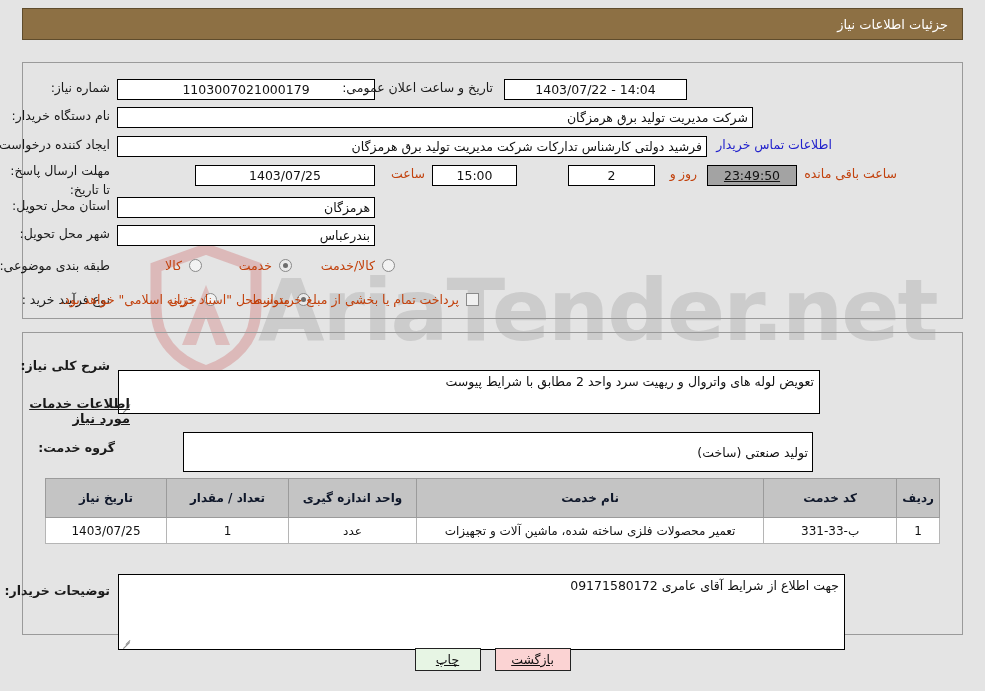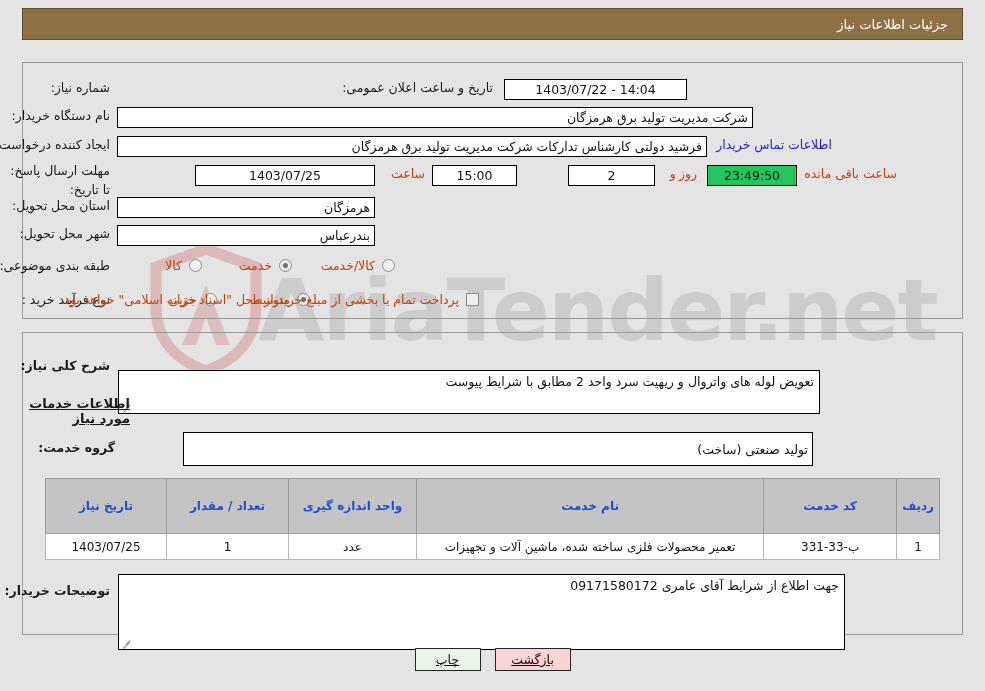--- a/index.html
+++ b/index.html
@@ -98,21 +98,21 @@
     height: 21px;
     font-size: 12.5px;
     color: #111;
     display: flex;
     align-items: center;
     padding: 0 4px;
     overflow: hidden;
   }
   .fbox.center { justify-content: center; }
   .fbox.right  { justify-content: flex-start; }
-  .fbox.yellow { background: #22c55e; }
+  .fbox.yellow { background: #a3a3a3; text-decoration: underline; }
   .linkish {
     color: #2222cc;
     font-size: 12.5px;
     cursor: pointer;
     white-space: nowrap;
   }
   .plain {
     font-size: 12.5px;
     color: #c2410c;
     white-space: nowrap;
@@ -190,25 +190,25 @@
     z-index: 12;
   }
   table.items {
     width: 100%;
     border-collapse: collapse;
     font-size: 12px;
     background: #ffffff;
   }
   table.items th {
     background: #c4c4c4;
-    color: #1d4ed8;
+    color: #0f172a;
     font-weight: bold;
     border: 1px solid #9b9b9b;
     height: 26px;
-    padding: 20px 5px;
+    padding: 12px 5px;
     text-align: center;
     white-space: nowrap;
   }
   table.items td {
     border: 1px solid #b5b5b5;
     height: 26px;
     padding: 2px 6px;
     text-align: center;
     color: #111;
     background: #ffffff;
@@ -258,20 +258,21 @@
   <div class="title-bar">
     <span>جزئیات اطلاعات نیاز</span>
   </div>
 
   <div class="panel" id="panel-top"></div>
   <div class="panel" id="panel-bottom"></div>
 
   <div class="frow" style="right:875px; top:80px;">
     <span class="lbl">شماره نیاز:</span>
   </div>
+  <div class="fbox center" style="position:absolute; right:610px; top:79px; width:258px; z-index:12;">1103007021000179</div>
 
   <div class="frow" style="right:492px; top:80px;">
     <span class="lbl">تاریخ و ساعت اعلان عمومی:</span>
   </div>
   <div class="fbox center" style="position:absolute; right:298px; top:79px; width:183px; z-index:12;">14:04 - 1403/07/22</div>
 
   <div class="frow" style="right:875px; top:108px;">
     <span class="lbl">نام دستگاه خریدار:</span>
   </div>
   <div class="fbox right" style="position:absolute; right:232px; top:107px; width:636px; z-index:12;">شرکت مدیریت تولید برق هرمزگان</div>
@@ -352,21 +353,21 @@
         <i></i>
         <i></i>
       </span>
   </div>
 
   <div class="section-head" style="right:855px; top:396px;text-decoration:underline;">اطلاعات خدمات مورد نیاز</div>
 
   <div class="frow" style="right:870px; top:440px;">
     <span class="lbl bold-lbl">گروه خدمت:</span>
   </div>
-  <div class="fbox right" style="position:absolute; right:172px; top:432px; width:630px; height:34px; z-index:12;text-align:right;">تولید صنعتی (ساخت)</div>
+  <div class="fbox right" style="position:absolute; right:172px; top:432px; width:630px; height:40px; z-index:12;text-align:right;">تولید صنعتی (ساخت)</div>
 
   <div class="tbl-wrap">
     <table class="items">
       <thead>
         <tr>
           <th style="width:38px;">ردیف</th>
           <th style="width:133px;">کد خدمت</th>
           <th>نام خدمت</th>
           <th style="width:128px;">واحد اندازه گیری</th>
           <th style="width:122px;">تعداد / مقدار</th>

